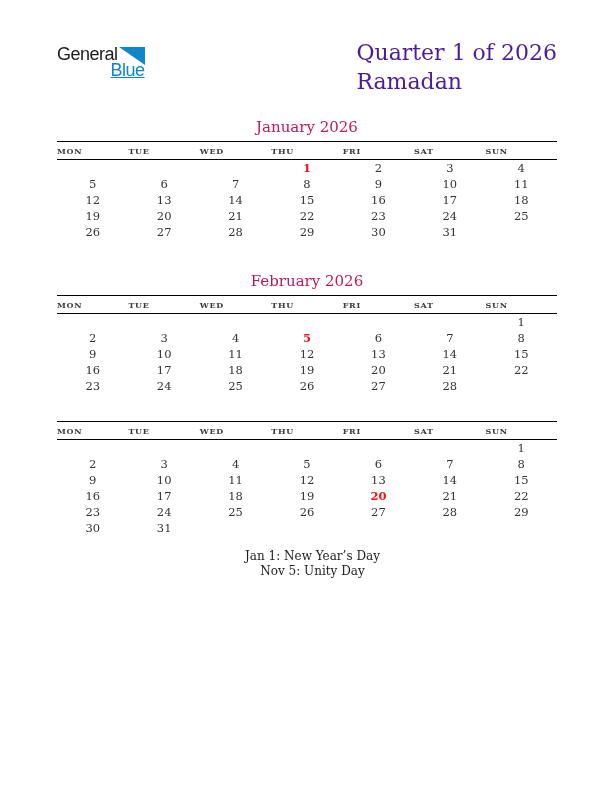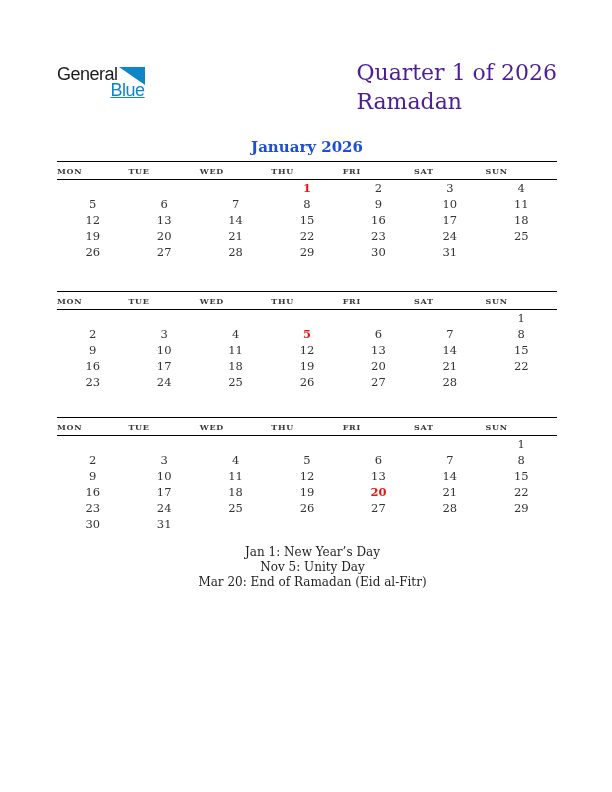--- a/index.html
+++ b/index.html
@@ -7,37 +7,37 @@
     --holiday:#f01414;
     --ink:#333333;
   }
   html,body{margin:0;padding:0;background:#ffffff;}
   body{
     width:612px;height:792px;
     font-family:"DejaVu Serif","Liberation Serif",serif;
     color:var(--ink);
     overflow:hidden;
   }
-  .page{padding:38px 55px 0 57px;box-sizing:border-box;width:612px;height:704px;margin-top:20px;}
+  .page{padding:38px 55px 0 57px;box-sizing:border-box;width:612px;height:704px;}
 
   
   .header{display:flex;justify-content:space-between;align-items:flex-start;height:62px;}
   .logo{margin-top:6px;font-family:"Liberation Sans","DejaVu Sans",sans-serif;width:fit-content;}
   .logo-row1{display:flex;align-items:flex-start;}
   .logo-general{font-size:18px;line-height:20px;color:#1c1c1c;letter-spacing:-0.5px;}
   .logo-triangle{width:0;height:0;border-top:18px solid var(--logo-blue);border-left:26px solid transparent;margin-top:3px;margin-left:1px;}
   .logo-row2{font-size:18px;line-height:16px;color:var(--logo-blue);text-align:right;margin-top:-3px;letter-spacing:-0.5px;text-decoration:underline;}
   .doc-title{font-size:22px;line-height:29px;color:#4c1d95;}
 
   
   .month{width:500px;}
   .month-jan{margin-top:17px;}
   .month-feb{margin-top:31px;}
   .month-mar{margin-top:27px;}
-  .month-title{font-size:15px;line-height:20px;margin:0 0 4px 0;text-align:center;font-weight:bold;color:#1d4ed8;}
+  .month-title{font-size:15px;line-height:20px;margin:0 0 4px 0;text-align:center;font-weight:normal;color:#be185d;}
   table.cal{width:500px;border-collapse:collapse;table-layout:fixed;}
   table.cal thead tr{border-top:1.5px solid #000;border-bottom:1.5px solid #000;}
   table.cal th{
     font-size:8px;font-weight:bold;color:#3a3a3a;
     letter-spacing:0.7px;padding:4px 0 3px 0;text-align:left;
   }
   table.cal td{
     font-size:11.5px;height:16px;padding:0;text-align:center;color:var(--ink);
   }
   table.cal td.holiday{color:var(--holiday);font-weight:bold;}
@@ -123,20 +123,21 @@
               <td>29</td>
               <td>30</td>
               <td>31</td>
               <td></td>
             </tr>
           </tbody>
     </table>
   </section>
 
   <section class="month month-feb">
+    <h2 class="month-title">February 2026</h2>
     <table class="cal">
       <thead>
         <tr>
               <th>MON</th>
               <th>TUE</th>
               <th>WED</th>
               <th>THU</th>
               <th>FRI</th>
               <th>SAT</th>
               <th>SUN</th>
@@ -261,16 +262,15 @@
               <td></td>
             </tr>
           </tbody>
     </table>
   </section>
 </div>
 
   <div class="footnotes">
     <div>Jan 1: New Year’s Day</div>
     <div>Nov 5: Unity Day</div>
-    <div>Mar 20: End of Ramadan (Eid al-Fitr)</div>
   </div>
 
 </div>
 
 </body></html>

